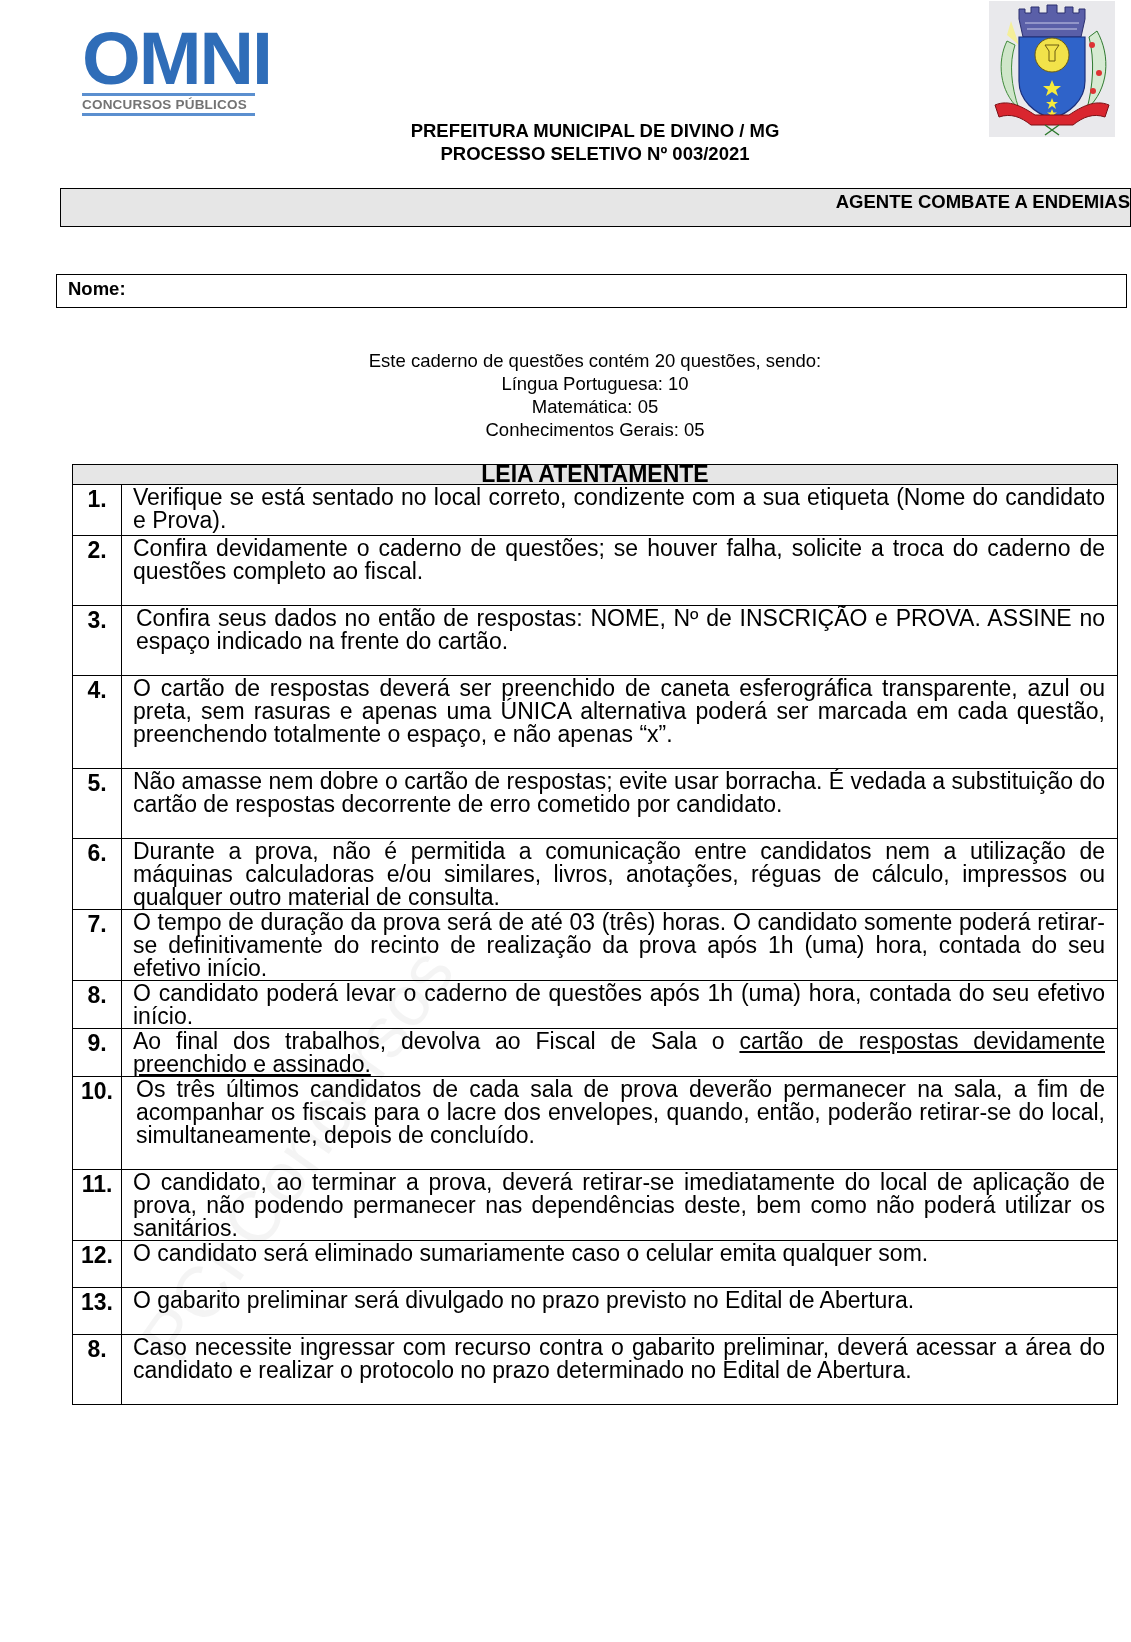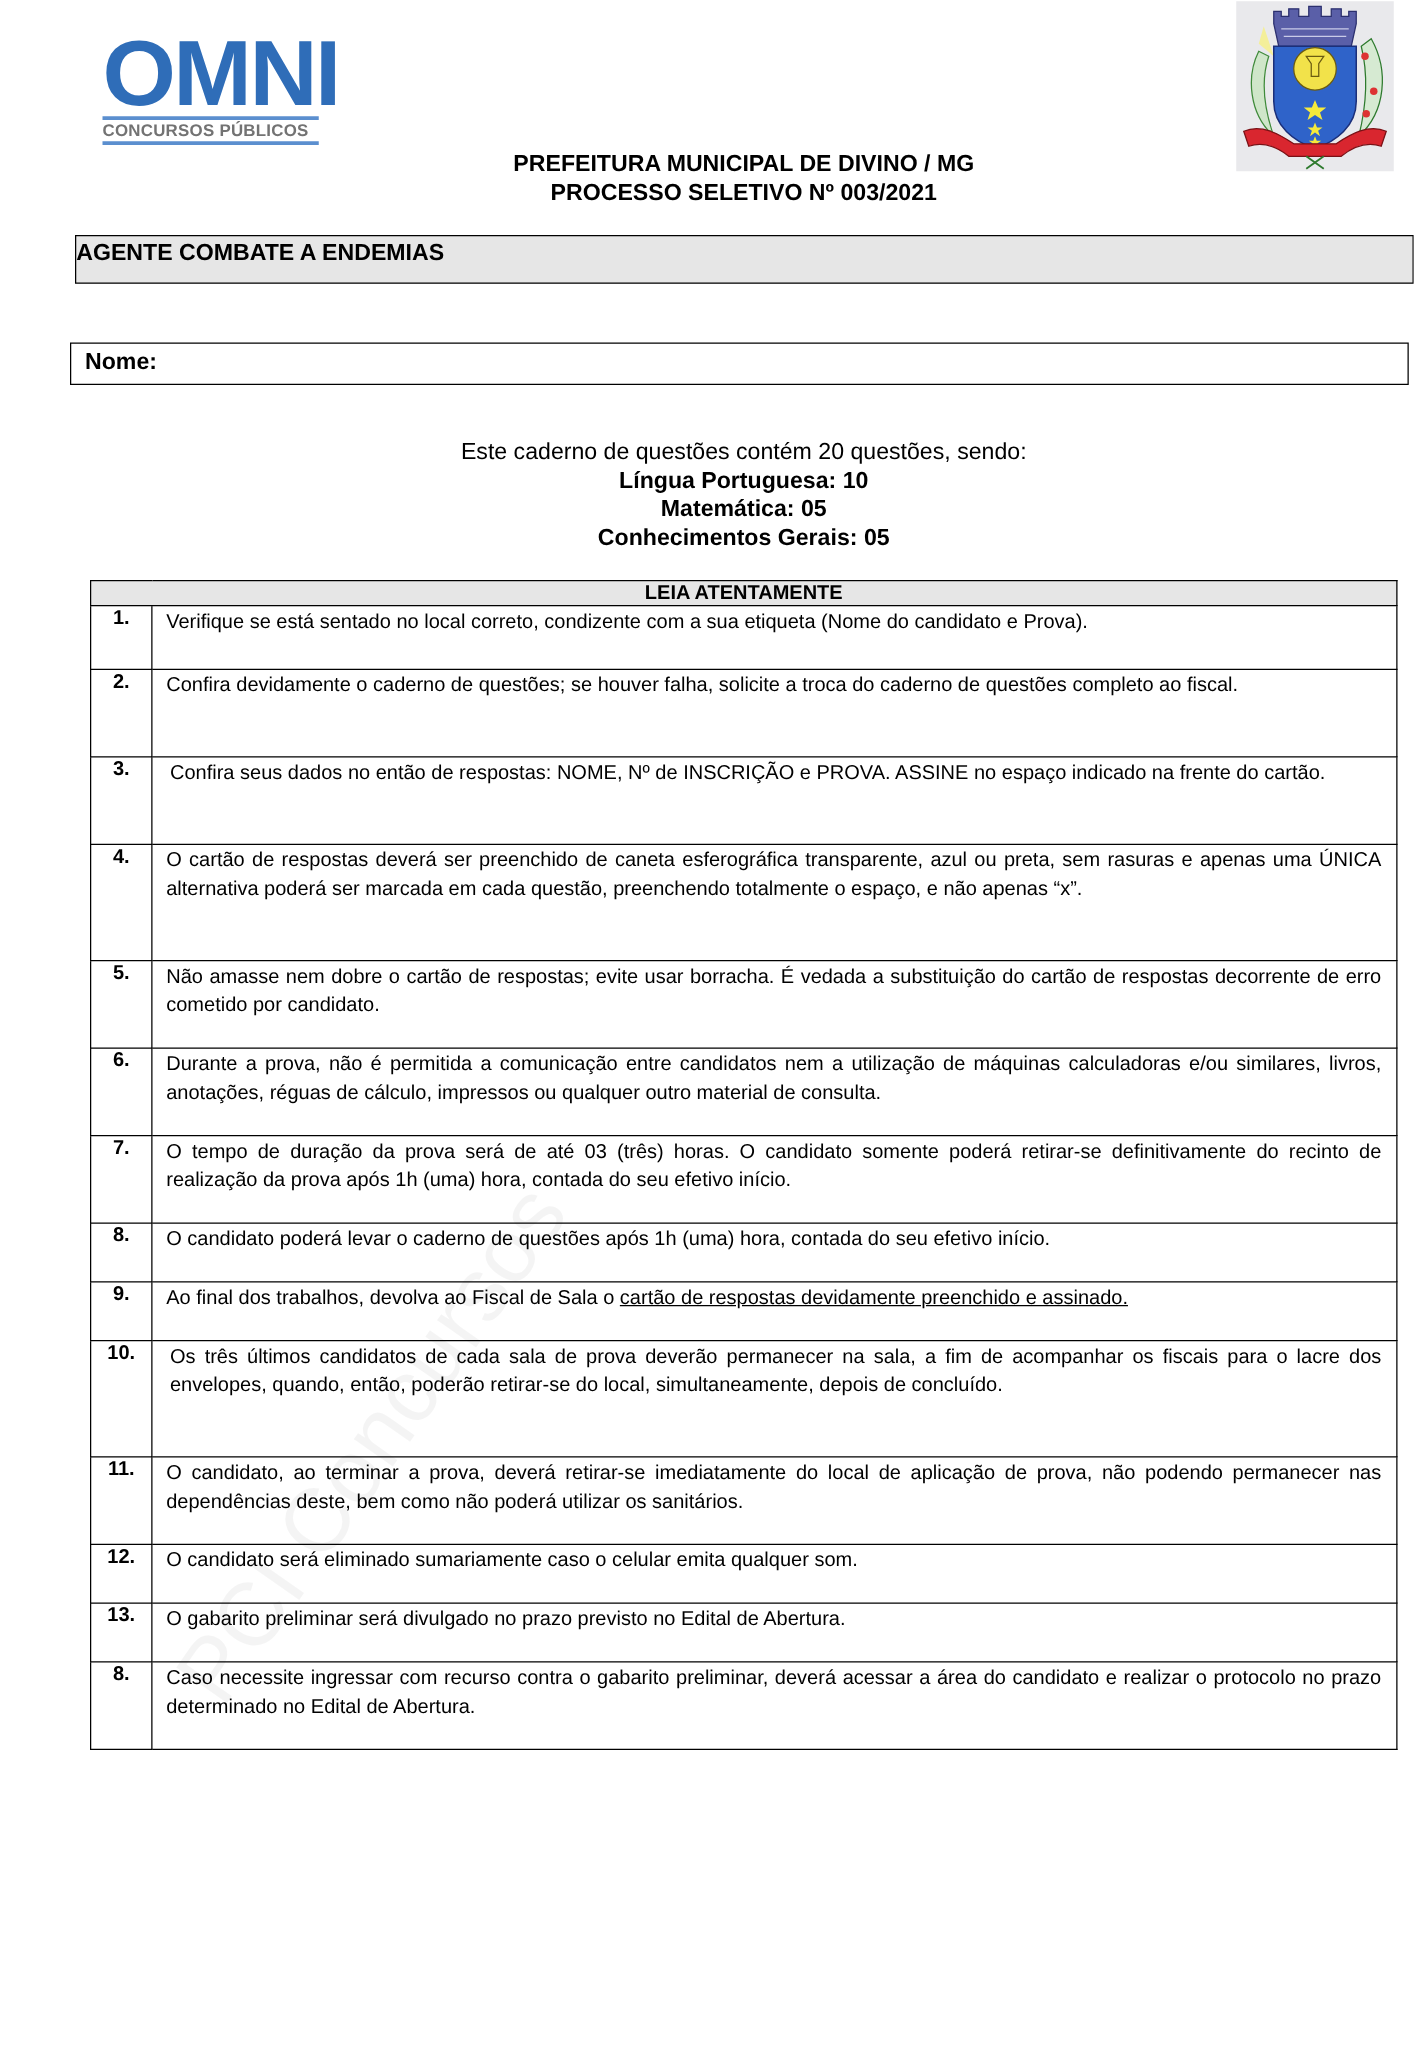--- a/index.html
+++ b/index.html
@@ -17,29 +17,29 @@
               color:#737373; letter-spacing:0.2px; white-space:nowrap; }
   .logo-bar2 { position:absolute; left:0; top:85px; width:173px; height:3px; background:#5b8fcf; }
 
   
   .crest { left:989px; top:1px; width:126px; height:136px; background:#e9e9ec; }
 
   .title { left:0; width:1190px; text-align:center; font-weight:bold; font-size:18.5px; }
 
   .box { border:1.5px solid #000; box-sizing:border-box; }
   .role-box { left:60px; top:188px; width:1071px; height:39px; background:#e6e6e6;
-              text-align:left; font-weight:bold; font-size:18.5px; line-height:26px; }
+              text-align:right; font-weight:bold; font-size:18.5px; line-height:26px; }
   .name-box { left:56px; top:274px; width:1071px; height:34px; background:#fff;
               font-weight:bold; font-size:18.5px; padding:3px 0 0 11px; }
 
   .intro { left:0; width:1190px; text-align:center; font-size:18.5px; line-height:23px; }
-  .intro b { font-weight:bold;margin-top:44px; }
+  .intro b { font-weight:normal;margin-top:44px; }
 
   table.rules { position:absolute; left:72px; top:464px; width:1046px; border-collapse:collapse;
-                font-size:16px; }
+                font-size:23px; }
   table.rules td { border:1px solid #000; vertical-align:top; padding:0; }
   table.rules .head td { background:#e6e6e6; text-align:center; font-weight:bold; height:19px;
                          line-height:19px; }
   table.rules td.num { width:48px; text-align:center; font-weight:bold; padding-top:1px; }
   table.rules td.txt { padding:1px 12px 0 11px; text-align:justify; line-height:23px; }
   .u { text-decoration:underline; }
 
   .watermark { left:125px; top:1330px; font-size:72px; color:rgba(0,0,0,0.045);
                transform:rotate(-55deg); transform-origin:left top; white-space:nowrap;
                font-weight:normal; pointer-events:none; }

